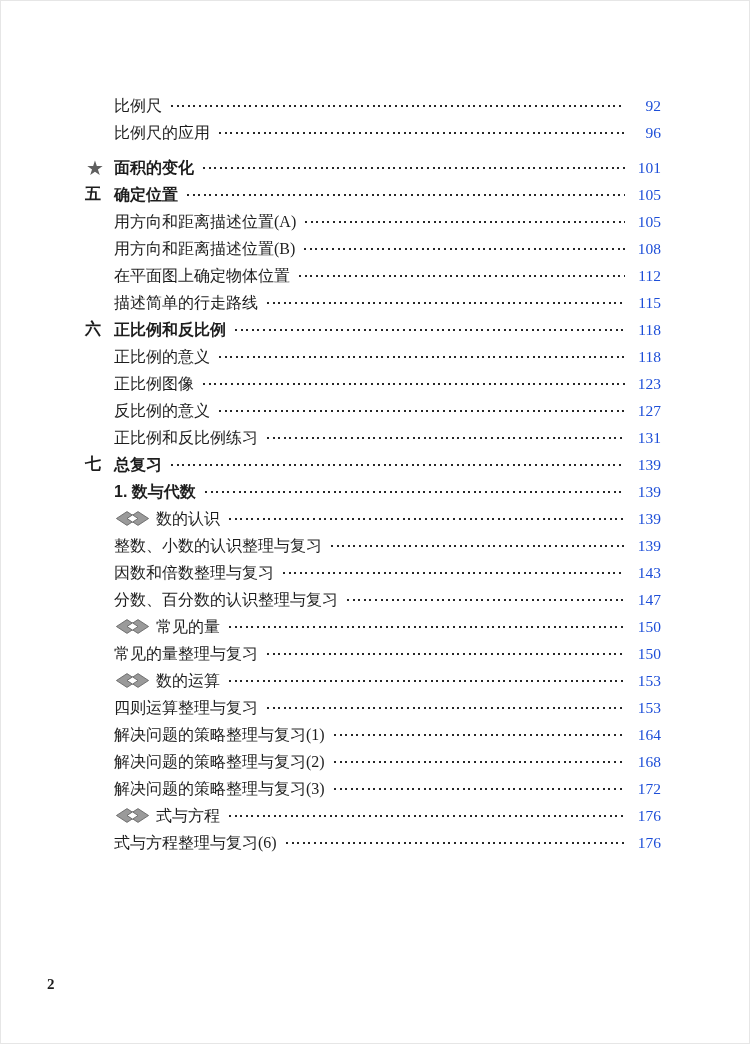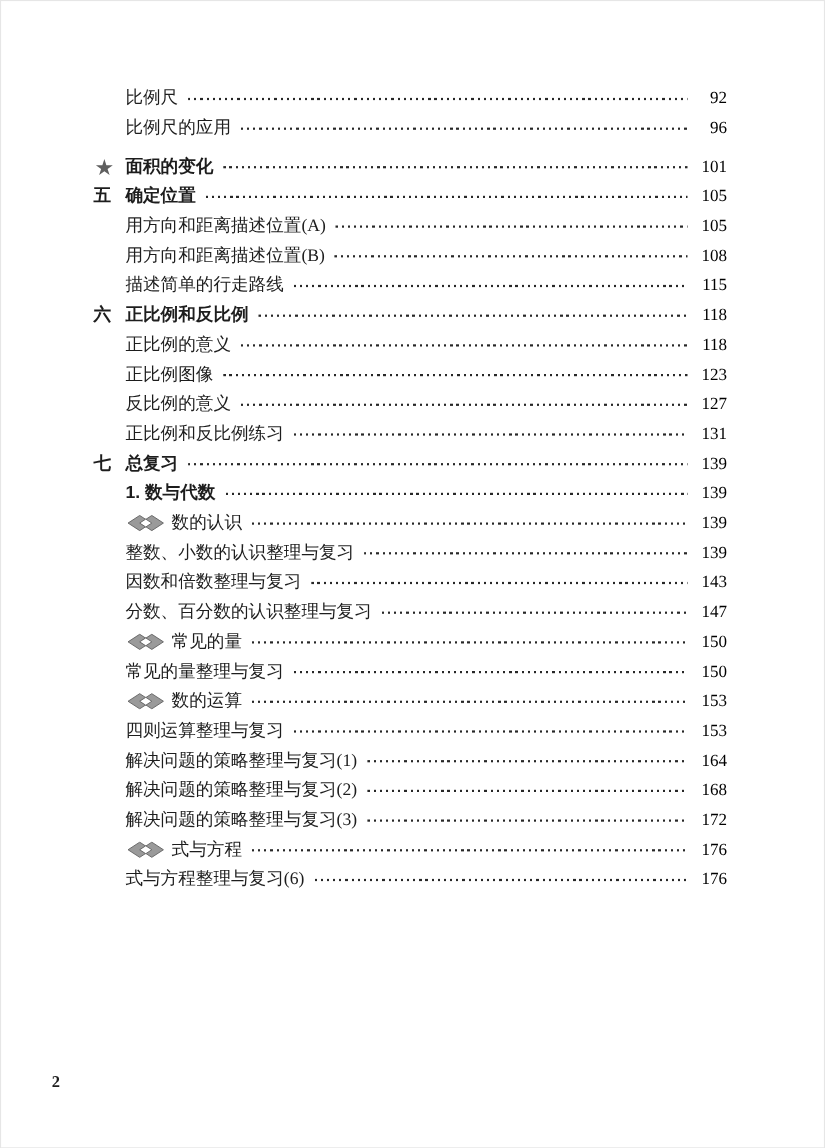--- a/index.html
+++ b/index.html
@@ -1,34 +1,34 @@
 <!DOCTYPE html>
 <html><head>
 <meta charset="utf-8">
 <style>
   html,body{margin:0;padding:0;background:#ffffff;}
   body{width:750px;height:1044px;position:relative;overflow:hidden;
        font-family:"Liberation Serif",serif;color:#1d1d1d;}
   .page{position:absolute;inset:0;background:#ffffff;
         border:1px solid #e6e6e6;box-sizing:border-box;}
-  .toc{position:absolute;top:75px;left:84px;right:88px;}
+  .toc{position:absolute;top:91px;left:84px;right:88px;}
   .row{display:flex;align-items:center;height:27px;}
   .row.gap{margin-top:8px;}
   .prefix{flex:0 0 29px;display:flex;align-items:center;
           font-family:"Liberation Sans",sans-serif;font-weight:bold;
           font-size:16px;color:#1d1d1d;}
   .label{font-size:16px;white-space:nowrap;line-height:1;
          font-family:"Liberation Serif",serif;}
   .row.bold .label{font-family:"Liberation Sans",sans-serif;font-weight:bold;}
   .leader{flex:1 1 auto;height:2.4px;margin:1px 9px 0 9px;align-self:center;
           background-image:repeating-linear-gradient(to right,
             #272727 0,#272727 2px,transparent 2px,transparent 5.6px);}
   .page-num{flex:0 0 auto;min-width:27px;text-align:right;
             font-size:15.5px;font-family:"Liberation Serif",serif;
-            color:#000000;}
+            color:#1d4ed8;}
   .star-icon{font-size:20px;line-height:1;color:#5f5f5f;margin-left:1px;
              font-family:"DejaVu Sans",sans-serif;}
   .sphere-icon{width:15px;height:15px;border-radius:50%;display:inline-block;
                margin-left:2px;
                background:radial-gradient(circle at 34% 28%,
                  #f4f4f4 0%,#bdbdbd 32%,#4a4a4a 72%,#101010 100%);}
   .dd-icon{display:inline-flex;margin:0 7px 0 2px;align-items:center;}
   .footer-num{position:absolute;left:46px;top:975px;
               font-family:"Liberation Serif",serif;font-weight:bold;
               font-size:15px;color:#1d1d1d;}
@@ -71,20 +71,26 @@
     <span class="page-num">105</span>
   </div>
       <div class="row">
     <span class="prefix"></span>
     <span class="label">用方向和距离描述位置(B)</span>
     <span class="leader"></span>
     <span class="page-num">108</span>
   </div>
       <div class="row">
     <span class="prefix"></span>
+    <span class="label">在平面图上确定物体位置</span>
+    <span class="leader"></span>
+    <span class="page-num">112</span>
+  </div>
+      <div class="row">
+    <span class="prefix"></span>
     <span class="label">描述简单的行走路线</span>
     <span class="leader"></span>
     <span class="page-num">115</span>
   </div>
       <div class="row bold">
     <span class="prefix">六</span>
     <span class="label">正比例和反比例</span>
     <span class="leader"></span>
     <span class="page-num">118</span>
   </div>

